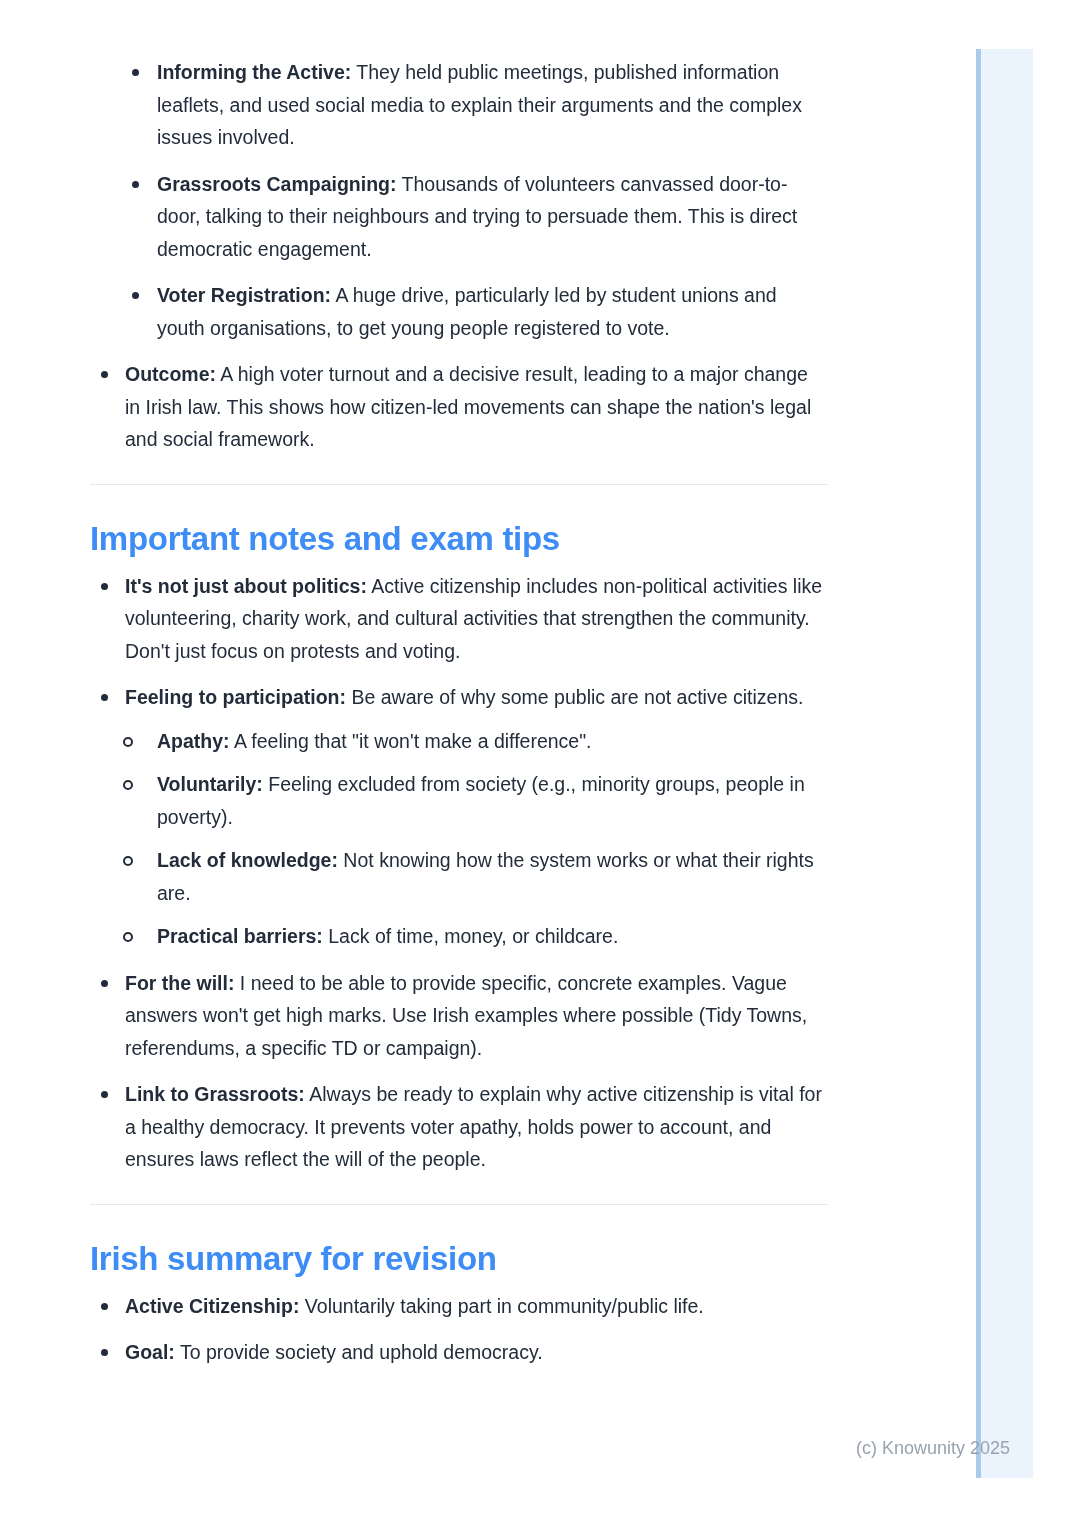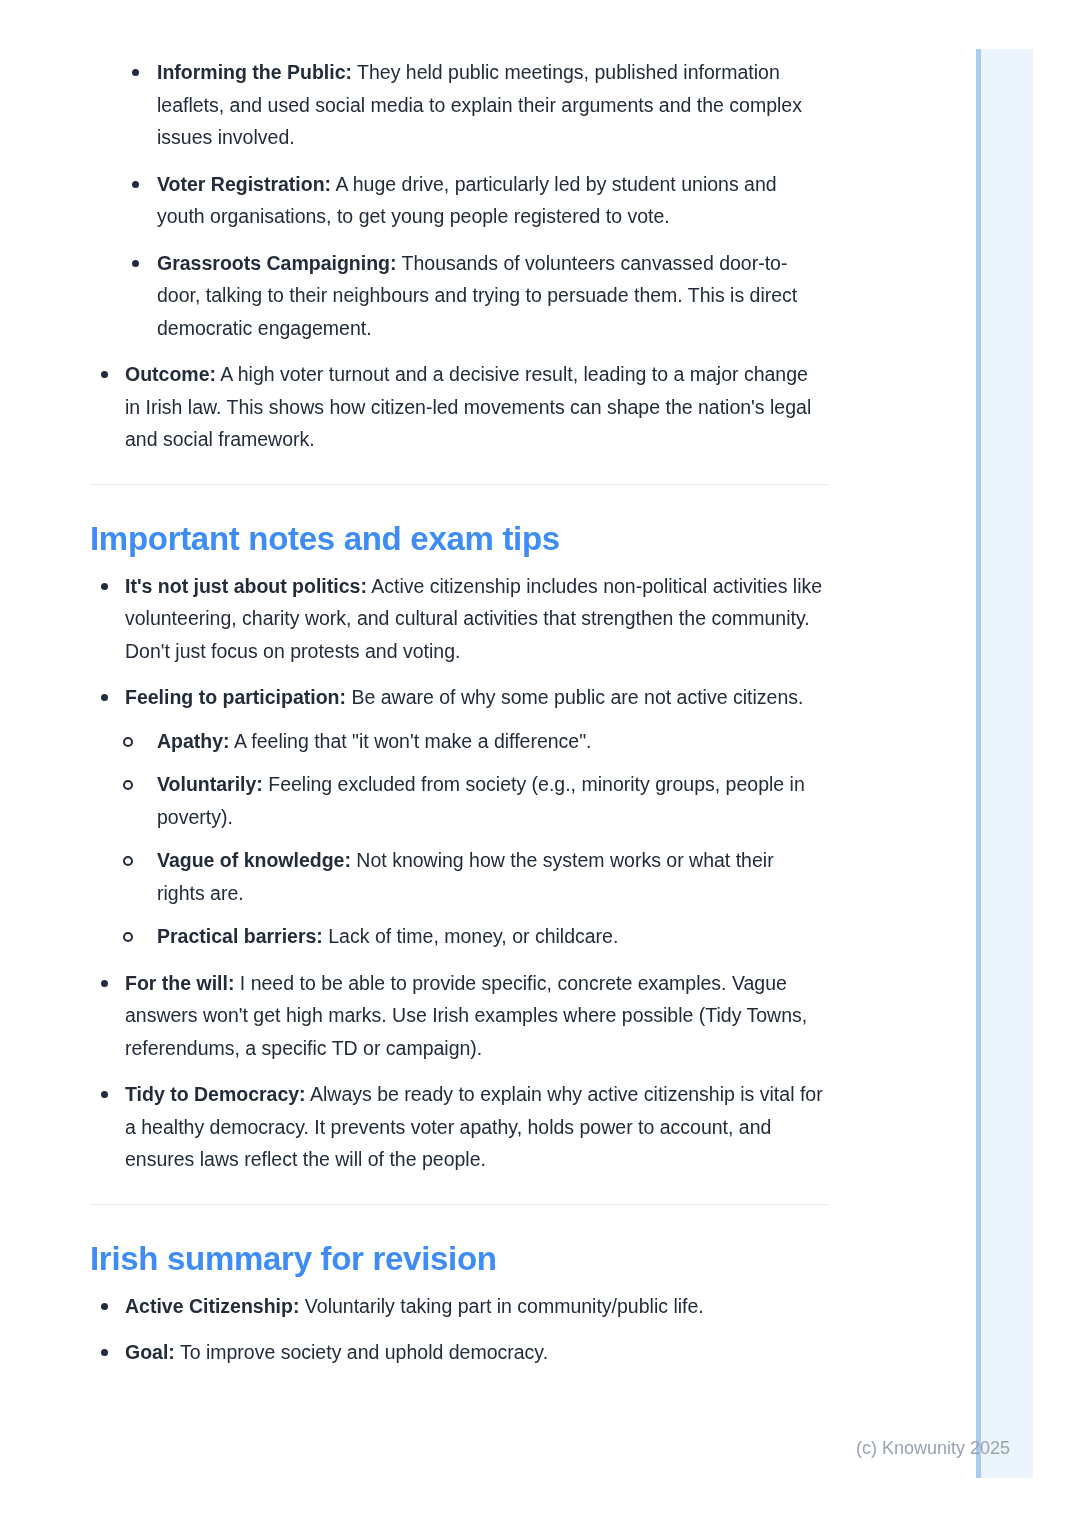--- a/index.html
+++ b/index.html
@@ -68,49 +68,49 @@
   }
 </style>
 </head>
 <body>
 
 <div class="side-panel"></div>
 
 <div class="content">
 
   <ul class="sub-disc">
-      <li class="item"><strong>Informing the Public:</strong><span> They held public meetings, published information leaflets, and used social media to explain their arguments and the complex issues involved.</span></li>
+      <li class="item"><strong>Informing the Active:</strong><span> They held public meetings, published information leaflets, and used social media to explain their arguments and the complex issues involved.</span></li>
+      <li class="item"><strong>Grassroots Campaigning:</strong><span> Thousands of volunteers canvassed door-to-door, talking to their neighbours and trying to persuade them. This is direct democratic engagement.</span></li>
       <li class="item"><strong>Voter Registration:</strong><span> A huge drive, particularly led by student unions and youth organisations, to get young people registered to vote.</span></li>
-      <li class="item"><strong>Grassroots Campaigning:</strong><span> Thousands of volunteers canvassed door-to-door, talking to their neighbours and trying to persuade them. This is direct democratic engagement.</span></li>
     </ul>
 
   <ul class="lvl1">
       <li class="item"><strong>Outcome:</strong><span> A high voter turnout and a decisive result, leading to a major change in Irish law. This shows how citizen-led movements can shape the nation's legal and social framework.</span></li>
     </ul>
 
   <hr class="divider">
 
   <h2 class="section-title">Important notes and exam tips</h2>
 
   <ul class="lvl1">
       <li class="item"><strong>It's not just about politics:</strong><span> Active citizenship includes non-political activities like volunteering, charity work, and cultural activities that strengthen the community. Don't just focus on protests and voting.</span></li>
       <li class="item"><strong>Feeling to participation:</strong><span> Be aware of why some public are </span><span class="it">not</span><span> active citizens.</span><ul class="circle">
           <li class="item"><strong>Apathy:</strong><span> A feeling that "it won't make a difference".</span></li>
           <li class="item"><strong>Voluntarily:</strong><span> Feeling excluded from society (e.g., minority groups, people in poverty).</span></li>
-          <li class="item"><strong>Vague of knowledge:</strong><span> Not knowing how the system works or what their rights are.</span></li>
+          <li class="item"><strong>Lack of knowledge:</strong><span> Not knowing how the system works or what their rights are.</span></li>
           <li class="item"><strong>Practical barriers:</strong><span> Lack of time, money, or childcare.</span></li>
         </ul></li>
       <li class="item"><strong>For the will:</strong><span> I need to be able to provide specific, concrete examples. Vague answers won't get high marks. Use Irish examples where possible (Tidy Towns, referendums, a specific TD or campaign).</span></li>
-      <li class="item"><strong>Tidy to Democracy:</strong><span> Always be ready to explain </span><span class="it">why</span><span> active citizenship is vital for a healthy democracy. It prevents voter apathy, holds power to account, and ensures laws reflect the will of the people.</span></li>
+      <li class="item"><strong>Link to Grassroots:</strong><span> Always be ready to explain </span><span class="it">why</span><span> active citizenship is vital for a healthy democracy. It prevents voter apathy, holds power to account, and ensures laws reflect the will of the people.</span></li>
     </ul>
 
   <hr class="divider">
 
   <h2 class="section-title">Irish summary for revision</h2>
 
   <ul class="lvl1">
       <li class="item"><strong>Active Citizenship:</strong><span> Voluntarily taking part in community/public life.</span></li>
-      <li class="item"><strong>Goal:</strong><span> To improve society and uphold democracy.</span></li>
+      <li class="item"><strong>Goal:</strong><span> To provide society and uphold democracy.</span></li>
     </ul>
 
 </div>
 
 <div class="footer">(c) Knowunity 2025</div>
 
 </body></html>

